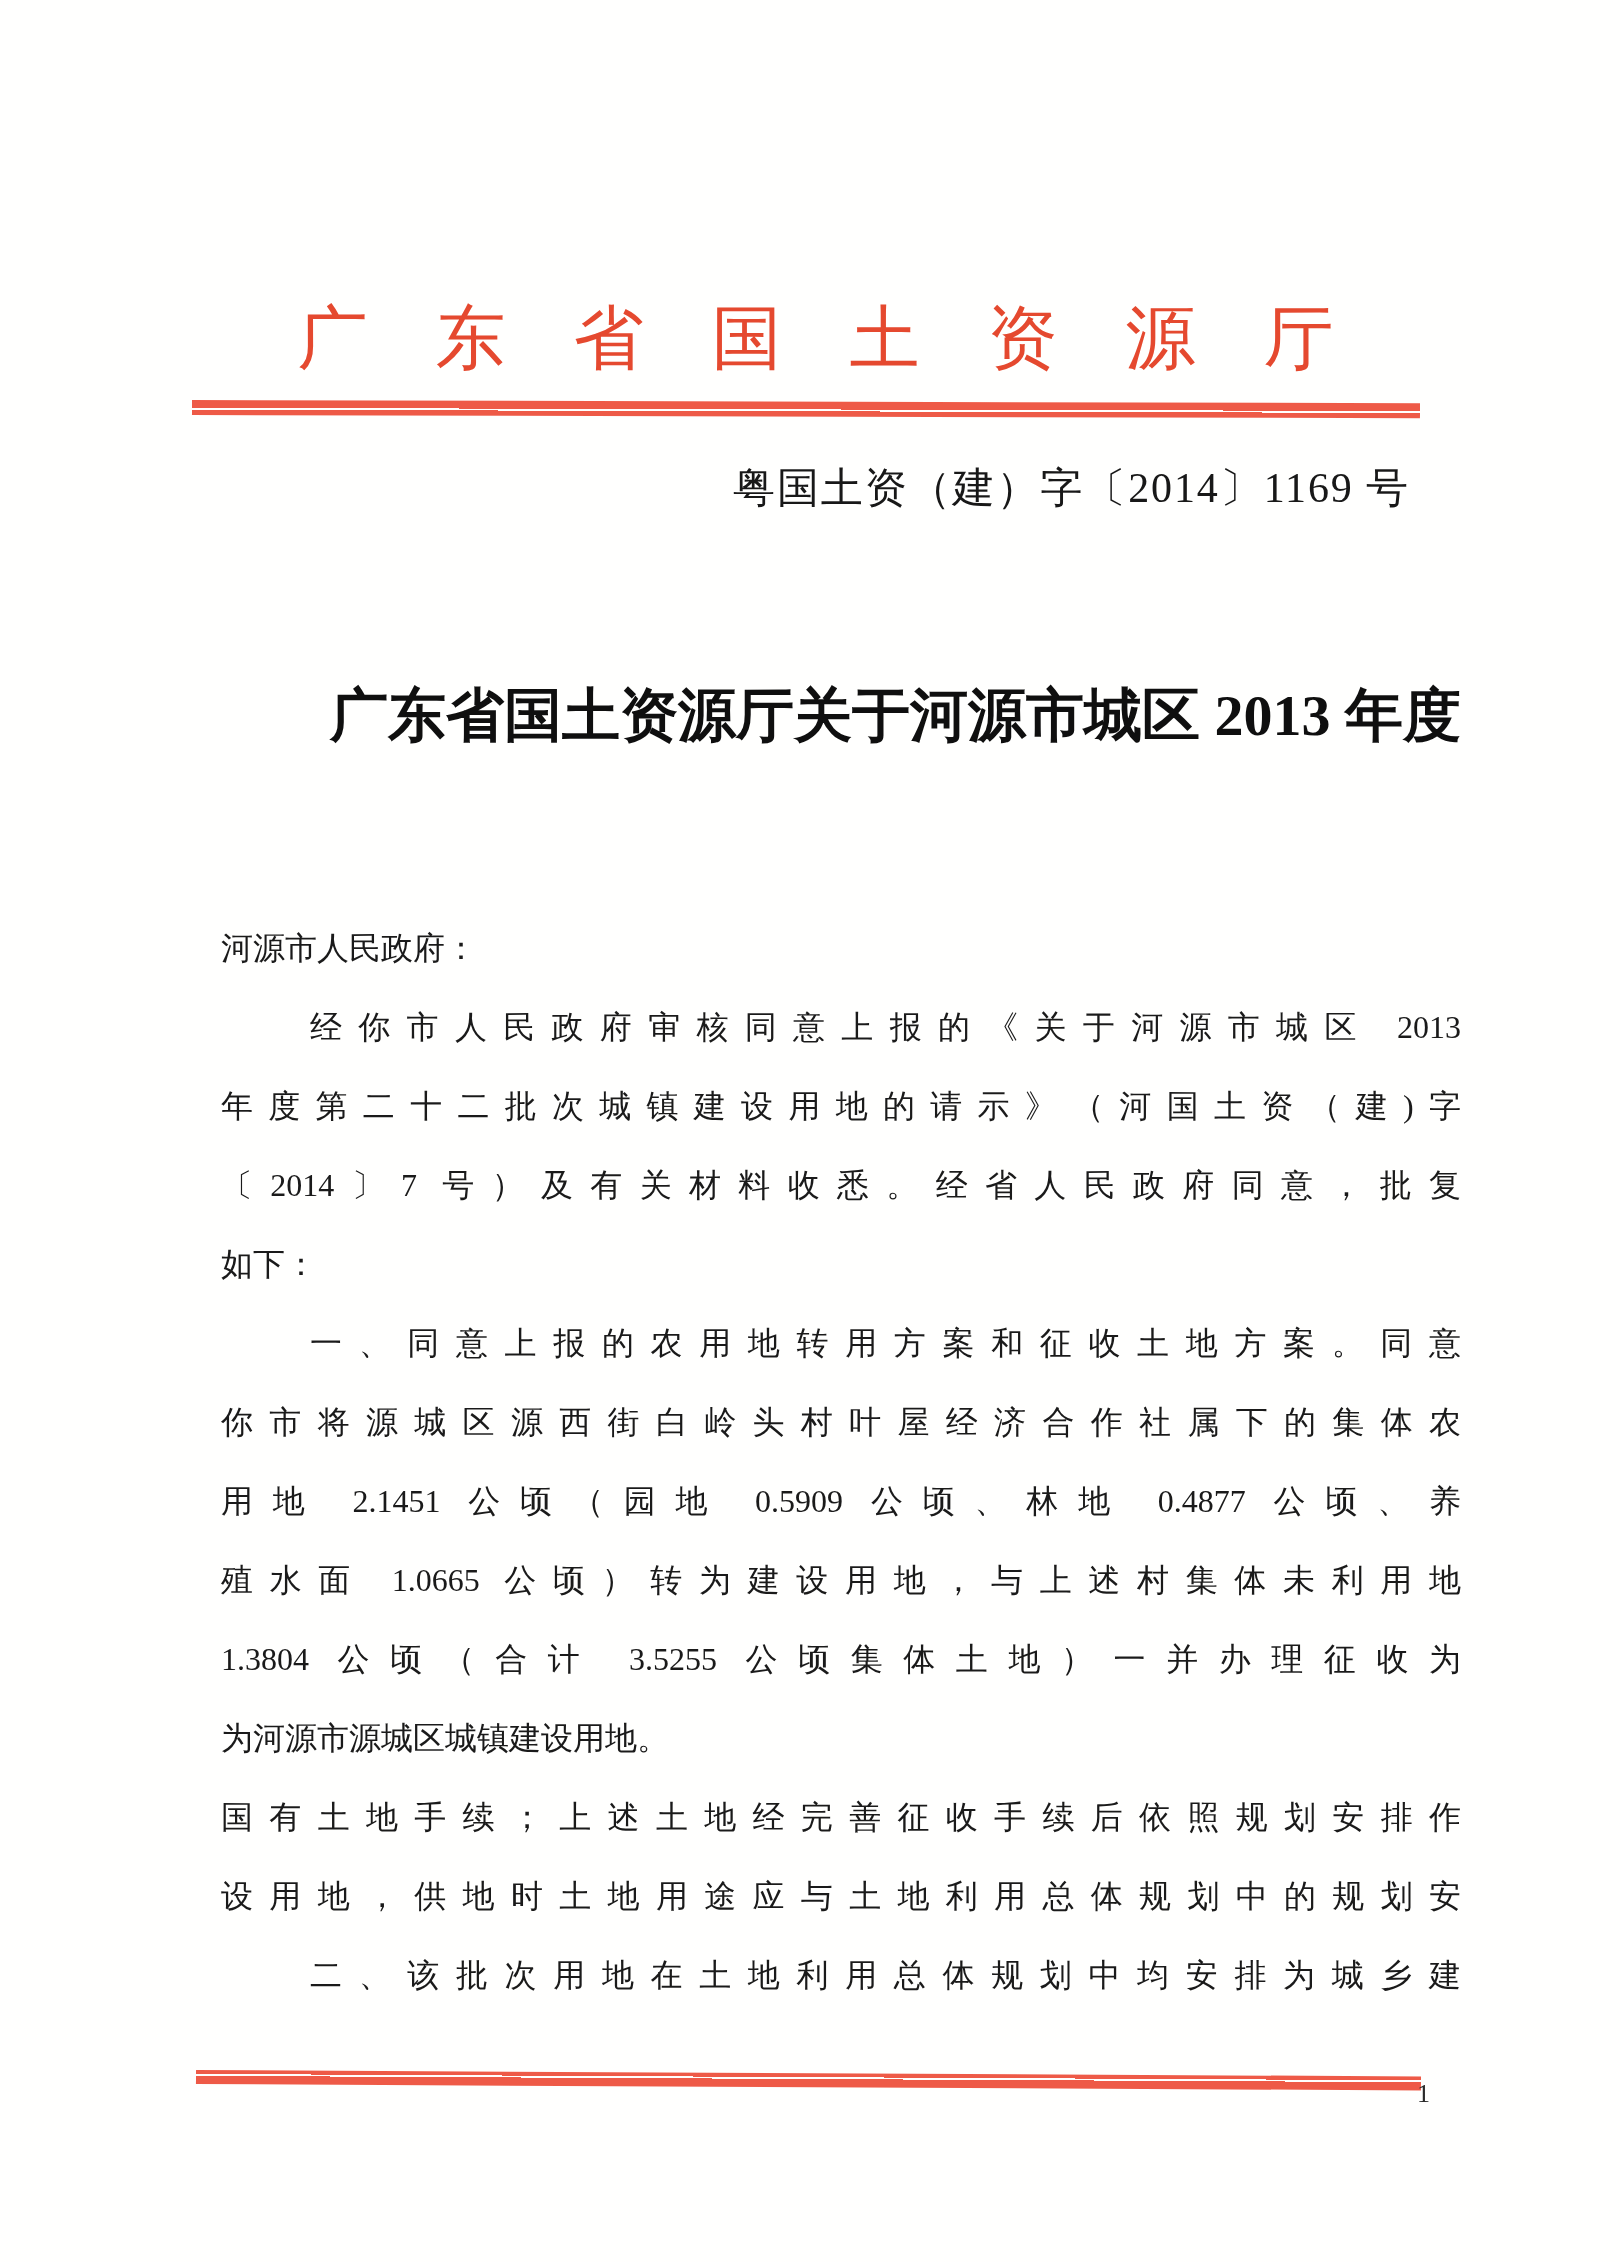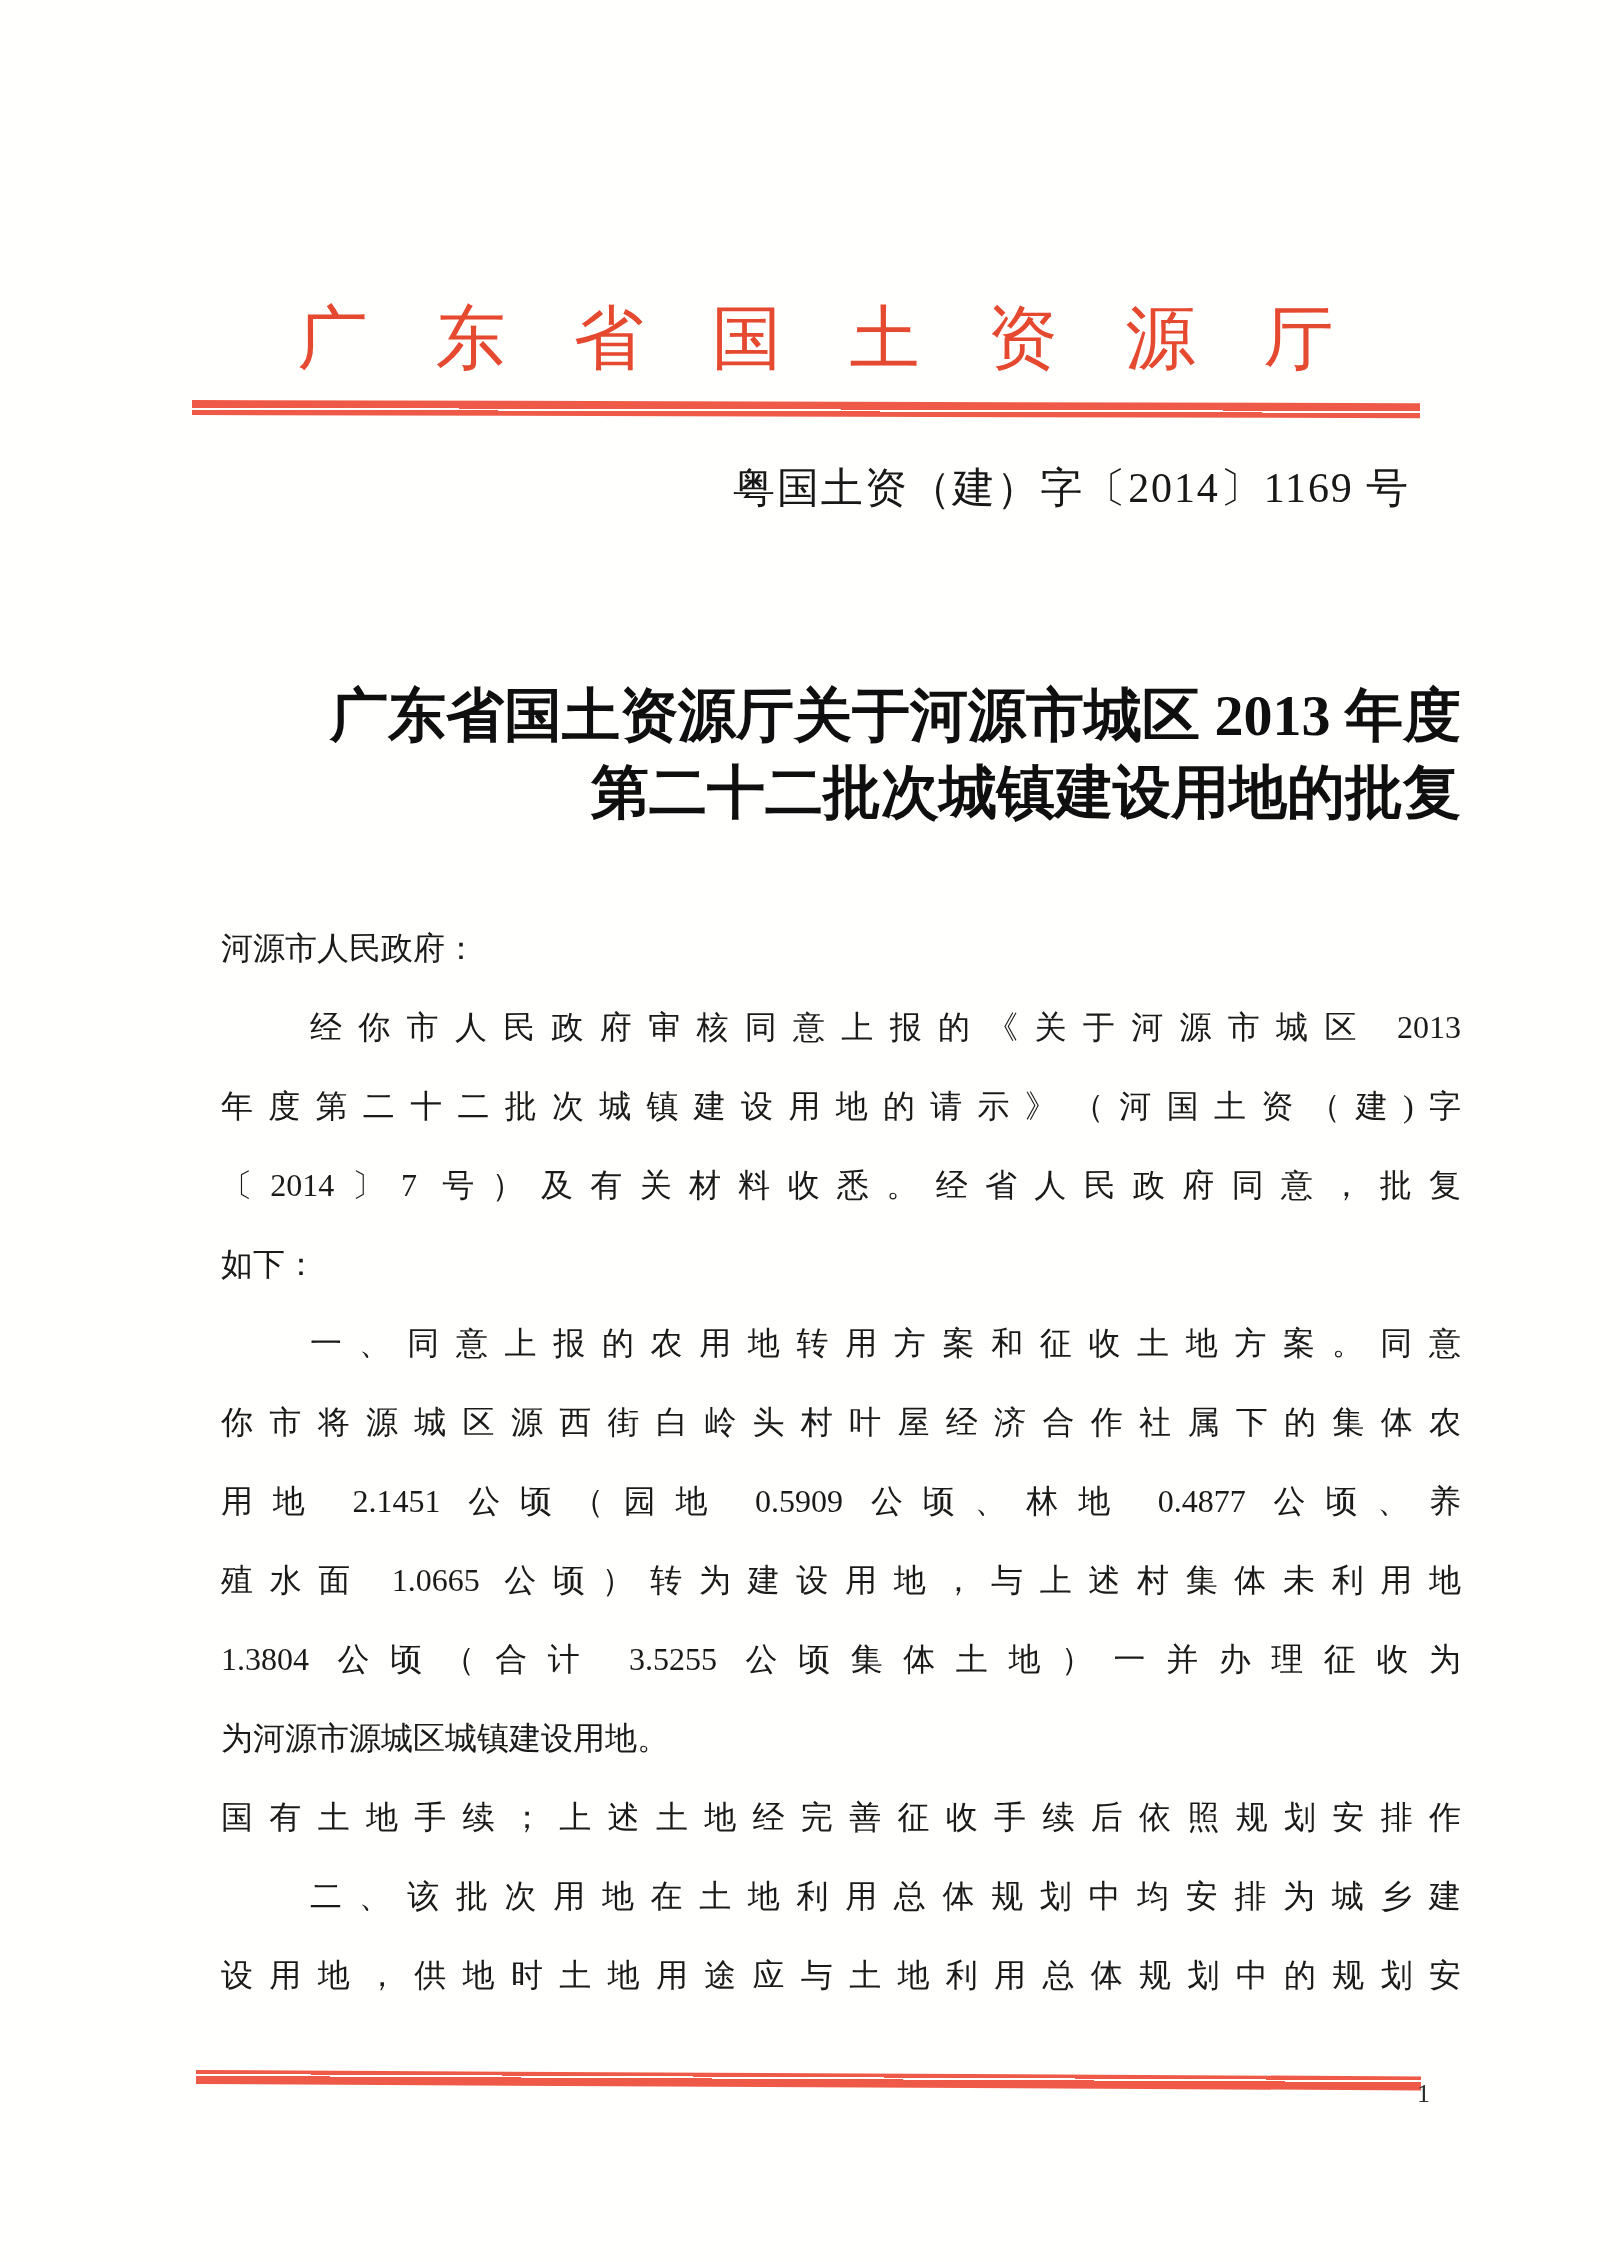--- a/index.html
+++ b/index.html
@@ -85,38 +85,37 @@
 <div class="page">
 
   <div class="agency">广东省国土资源厅</div>
 
   <div class="rule rule-top"></div>
 
   <div class="doc-number">粤国土资（建）字〔2014〕1169 号</div>
 
   <div class="doc-title">
     <span class="t-line">广东省国土资源厅关于河源市城区 2013 年度</span>
-    <span class="t-line">第二十二批次城镇建设用地的批复</span>
   </div>
 
   <div class="body-text" id="body-lines">
       <div class="body-line">河源市人民政府：</div>
       <div class="body-line indent justify">经你市人民政府审核同意上报的《关于河源市城区 2013</div>
       <div class="body-line justify">年度第二十二批次城镇建设用地的请示》（河国土资（建)字</div>
       <div class="body-line justify">〔2014〕7 号）及有关材料收悉。经省人民政府同意，批复</div>
       <div class="body-line">如下：</div>
       <div class="body-line indent justify">一、同意上报的农用地转用方案和征收土地方案。同意</div>
       <div class="body-line justify">你市将源城区源西街白岭头村叶屋经济合作社属下的集体农</div>
       <div class="body-line justify">用地 2.1451 公顷（园地 0.5909 公顷、林地 0.4877 公顷、养</div>
       <div class="body-line justify">殖水面 1.0665 公顷）转为建设用地，与上述村集体未利用地</div>
       <div class="body-line justify">1.3804 公顷（合计 3.5255 公顷集体土地）一并办理征收为</div>
       <div class="body-line">为河源市源城区城镇建设用地。</div>
       <div class="body-line justify">国有土地手续；上述土地经完善征收手续后依照规划安排作</div>
+      <div class="body-line justify">设用地，供地时土地用途应与土地利用总体规划中的规划安</div>
       <div class="body-line indent justify">二、该批次用地在土地利用总体规划中均安排为城乡建</div>
-      <div class="body-line justify">设用地，供地时土地用途应与土地利用总体规划中的规划安</div>
     </div>
 
   <div class="rule rule-bottom"></div>
 
   <div class="page-num">1</div>
 
 </div>
 
 
 </body></html>

